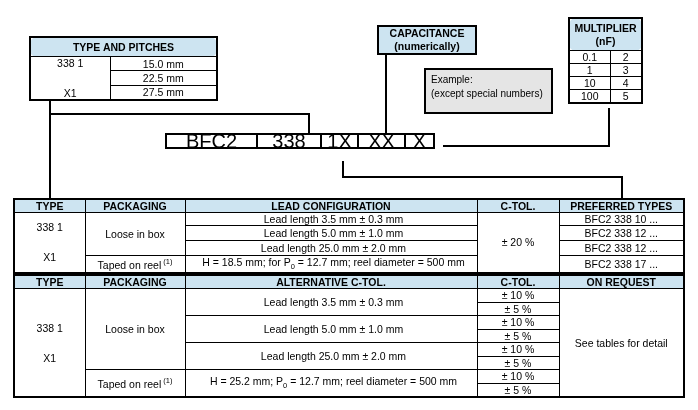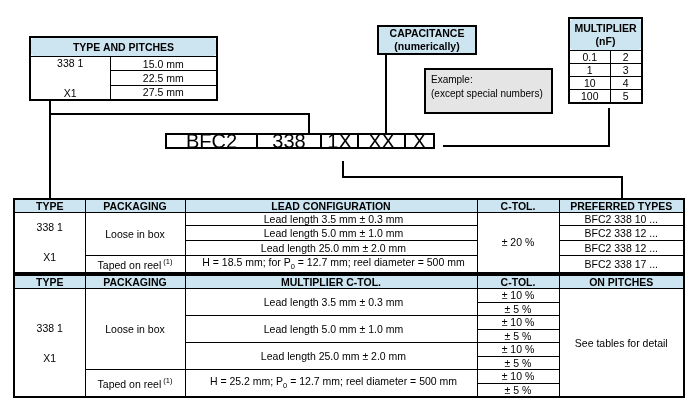--- a/index.html
+++ b/index.html
@@ -165,23 +165,23 @@
         <col style="width:71px">
         <col style="width:100px">
         <col style="width:292px">
         <col style="width:82px">
         <col style="width:125px">
       </colgroup>
     <tbody>
         <tr>
       <th class="blue" style="height:11px">TYPE</th>
       <th class="blue">PACKAGING</th>
-      <th class="blue">MULTIPLIER C-TOL.</th>
+      <th class="blue">ALTERNATIVE C-TOL.</th>
       <th class="blue">C-TOL.</th>
-      <th class="blue">ON PITCHES</th>
+      <th class="blue">ON REQUEST</th>
     </tr>
     <tr>
       <td rowspan="8" class="c typecell">
         <div>338 1</div>
         <div>X1</div>
       </td>
       <td rowspan="6" class="c">Loose in box</td>
       <td rowspan="2" class="l">Lead length 3.5 mm ± 0.3 mm</td>
       <td class="c" style="height:12.5px">± 10 %</td>
       <td rowspan="8" class="c">See tables for detail</td>

